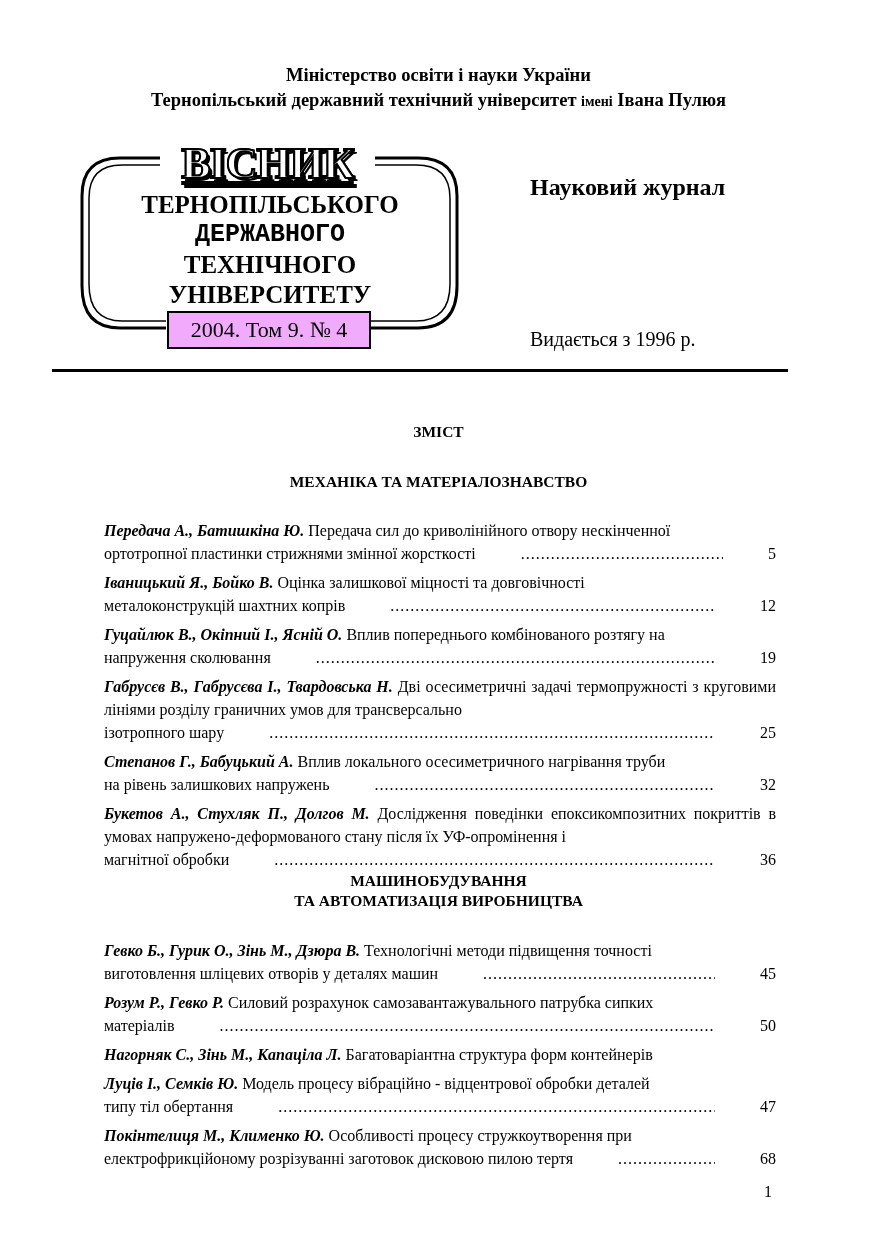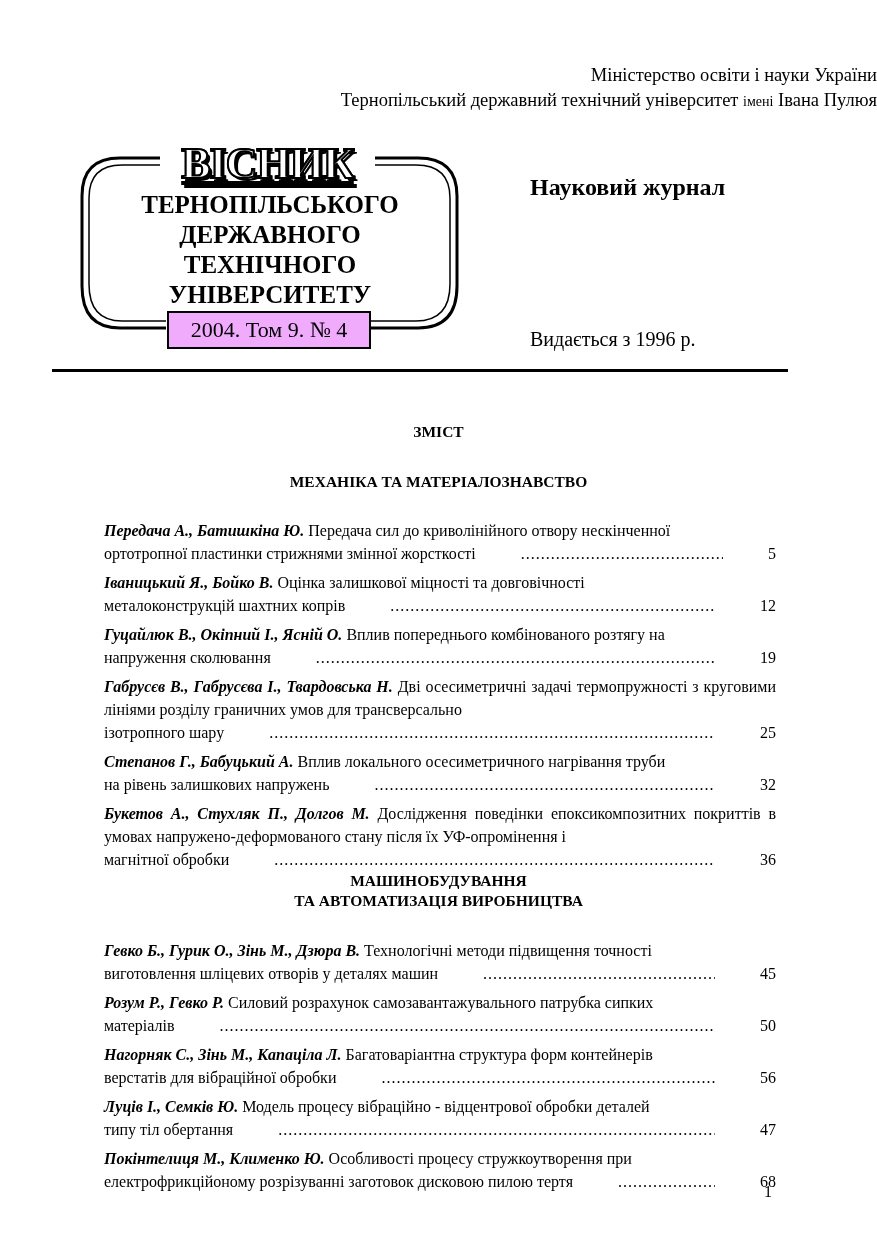--- a/index.html
+++ b/index.html
@@ -1,19 +1,19 @@
 <!DOCTYPE html>
 <html><head>
 <meta charset="utf-8">
 <style>
   html, body { margin: 0; padding: 0; background: #ffffff; }
   body { width: 877px; height: 1240px; position: relative; overflow: hidden;
          font-family: "Liberation Serif", "DejaVu Serif", serif; color: #000; }
   .abs { position: absolute; }
-  .hdr { left: 0; width: 877px; text-align: right; font-weight: normal; font-size: 18.5px; line-height: 25px; }
+  .hdr { left: 0; width: 877px; text-align: center; font-weight: bold; font-size: 18.5px; line-height: 25px; }
   .hdr .small { font-size: 14px; }
   .frame-svg { position: absolute; left: 78px; top: 138px; }
   .vis-word { position: absolute; left: 160px; top: 140px; width: 215px; text-align: center;
               font-family: "Liberation Serif", serif; font-weight: bold; font-size: 44px; line-height: 48px;
               letter-spacing: -1px; color: #fff;
               -webkit-text-stroke: 2px #000;
               text-shadow: 3px 3px 0 #000; text-decoration: underline; }
   .mast { position: absolute; left: 100px; width: 340px; text-align: center; font-weight: bold;
           font-size: 25px; line-height: 30px; }
   .vol-box { position: absolute; left: 167px; top: 311px; width: 200px; height: 34px; border: 2.5px solid #000;
@@ -43,21 +43,21 @@
 
     <path d="M82 20 H42 Q4 20 4 58 V148 Q4 190 42 190 H88" stroke-width="3"></path>
     <path d="M297 20 H340 Q379 20 379 58 V148 Q379 190 340 190 H292" stroke-width="3"></path>
 
     <path d="M82 27 H44 Q11 27 11 60 V146 Q11 183 44 183 H88" stroke-width="1.5"></path>
     <path d="M297 27 H338 Q372 27 372 60 V146 Q372 183 338 183 H292" stroke-width="1.5"></path>
   </g>
 </svg>
 <div class="vis-word">ВІСНИК</div>
 <div class="mast" style="top:190px;">ТЕРНОПІЛЬСЬКОГО</div>
-<div class="mast" style="top:220px;">ДЕРЖАВНОГО</div>
+<div class="mast" style="top:220px;font-family:Liberation Mono, monospace;">ДЕРЖАВНОГО</div>
 <div class="mast" style="top:250px;">ТЕХНІЧНОГО</div>
 <div class="mast" style="top:280px;">УНІВЕРСИТЕТУ</div>
 <div class="vol-box">2004. Том 9. № 4</div>
 
 <div class="abs journal">Науковий журнал</div>
 <div class="abs since">Видається з 1996 р.</div>
 
 <div class="abs rule"></div>
 
 <div class="abs center-head" style="top:421px;">ЗМІСТ</div>
@@ -129,25 +129,20 @@
   <div class="entry">
     <span class="auth">Розум Р., Гевко Р.</span><span> Силовий розрахунок самозавантажувального патрубка сипких</span>
     <div class="lastline">
         <span class="txt">матеріалів</span>
         <span class="dots"></span>
         <span class="pg">50</span>
       </div>
   </div>
   <div class="entry">
     <span class="auth">Нагорняк С., Зінь М., Капаціла Л.</span><span> Багатоваріантна структура форм контейнерів</span>
-    <div class="lastline">
-        <span class="txt">верстатів для вібраційної обробки</span>
-        <span class="dots"></span>
-        <span class="pg">56</span>
-      </div>
   </div>
   <div class="entry">
     <span class="auth">Луців І., Семків Ю.</span><span> Модель процесу вібраційно - відцентрової обробки деталей</span>
     <div class="lastline">
         <span class="txt">типу тіл обертання</span>
         <span class="dots"></span>
         <span class="pg">47</span>
       </div>
   </div>
   <div class="entry">

